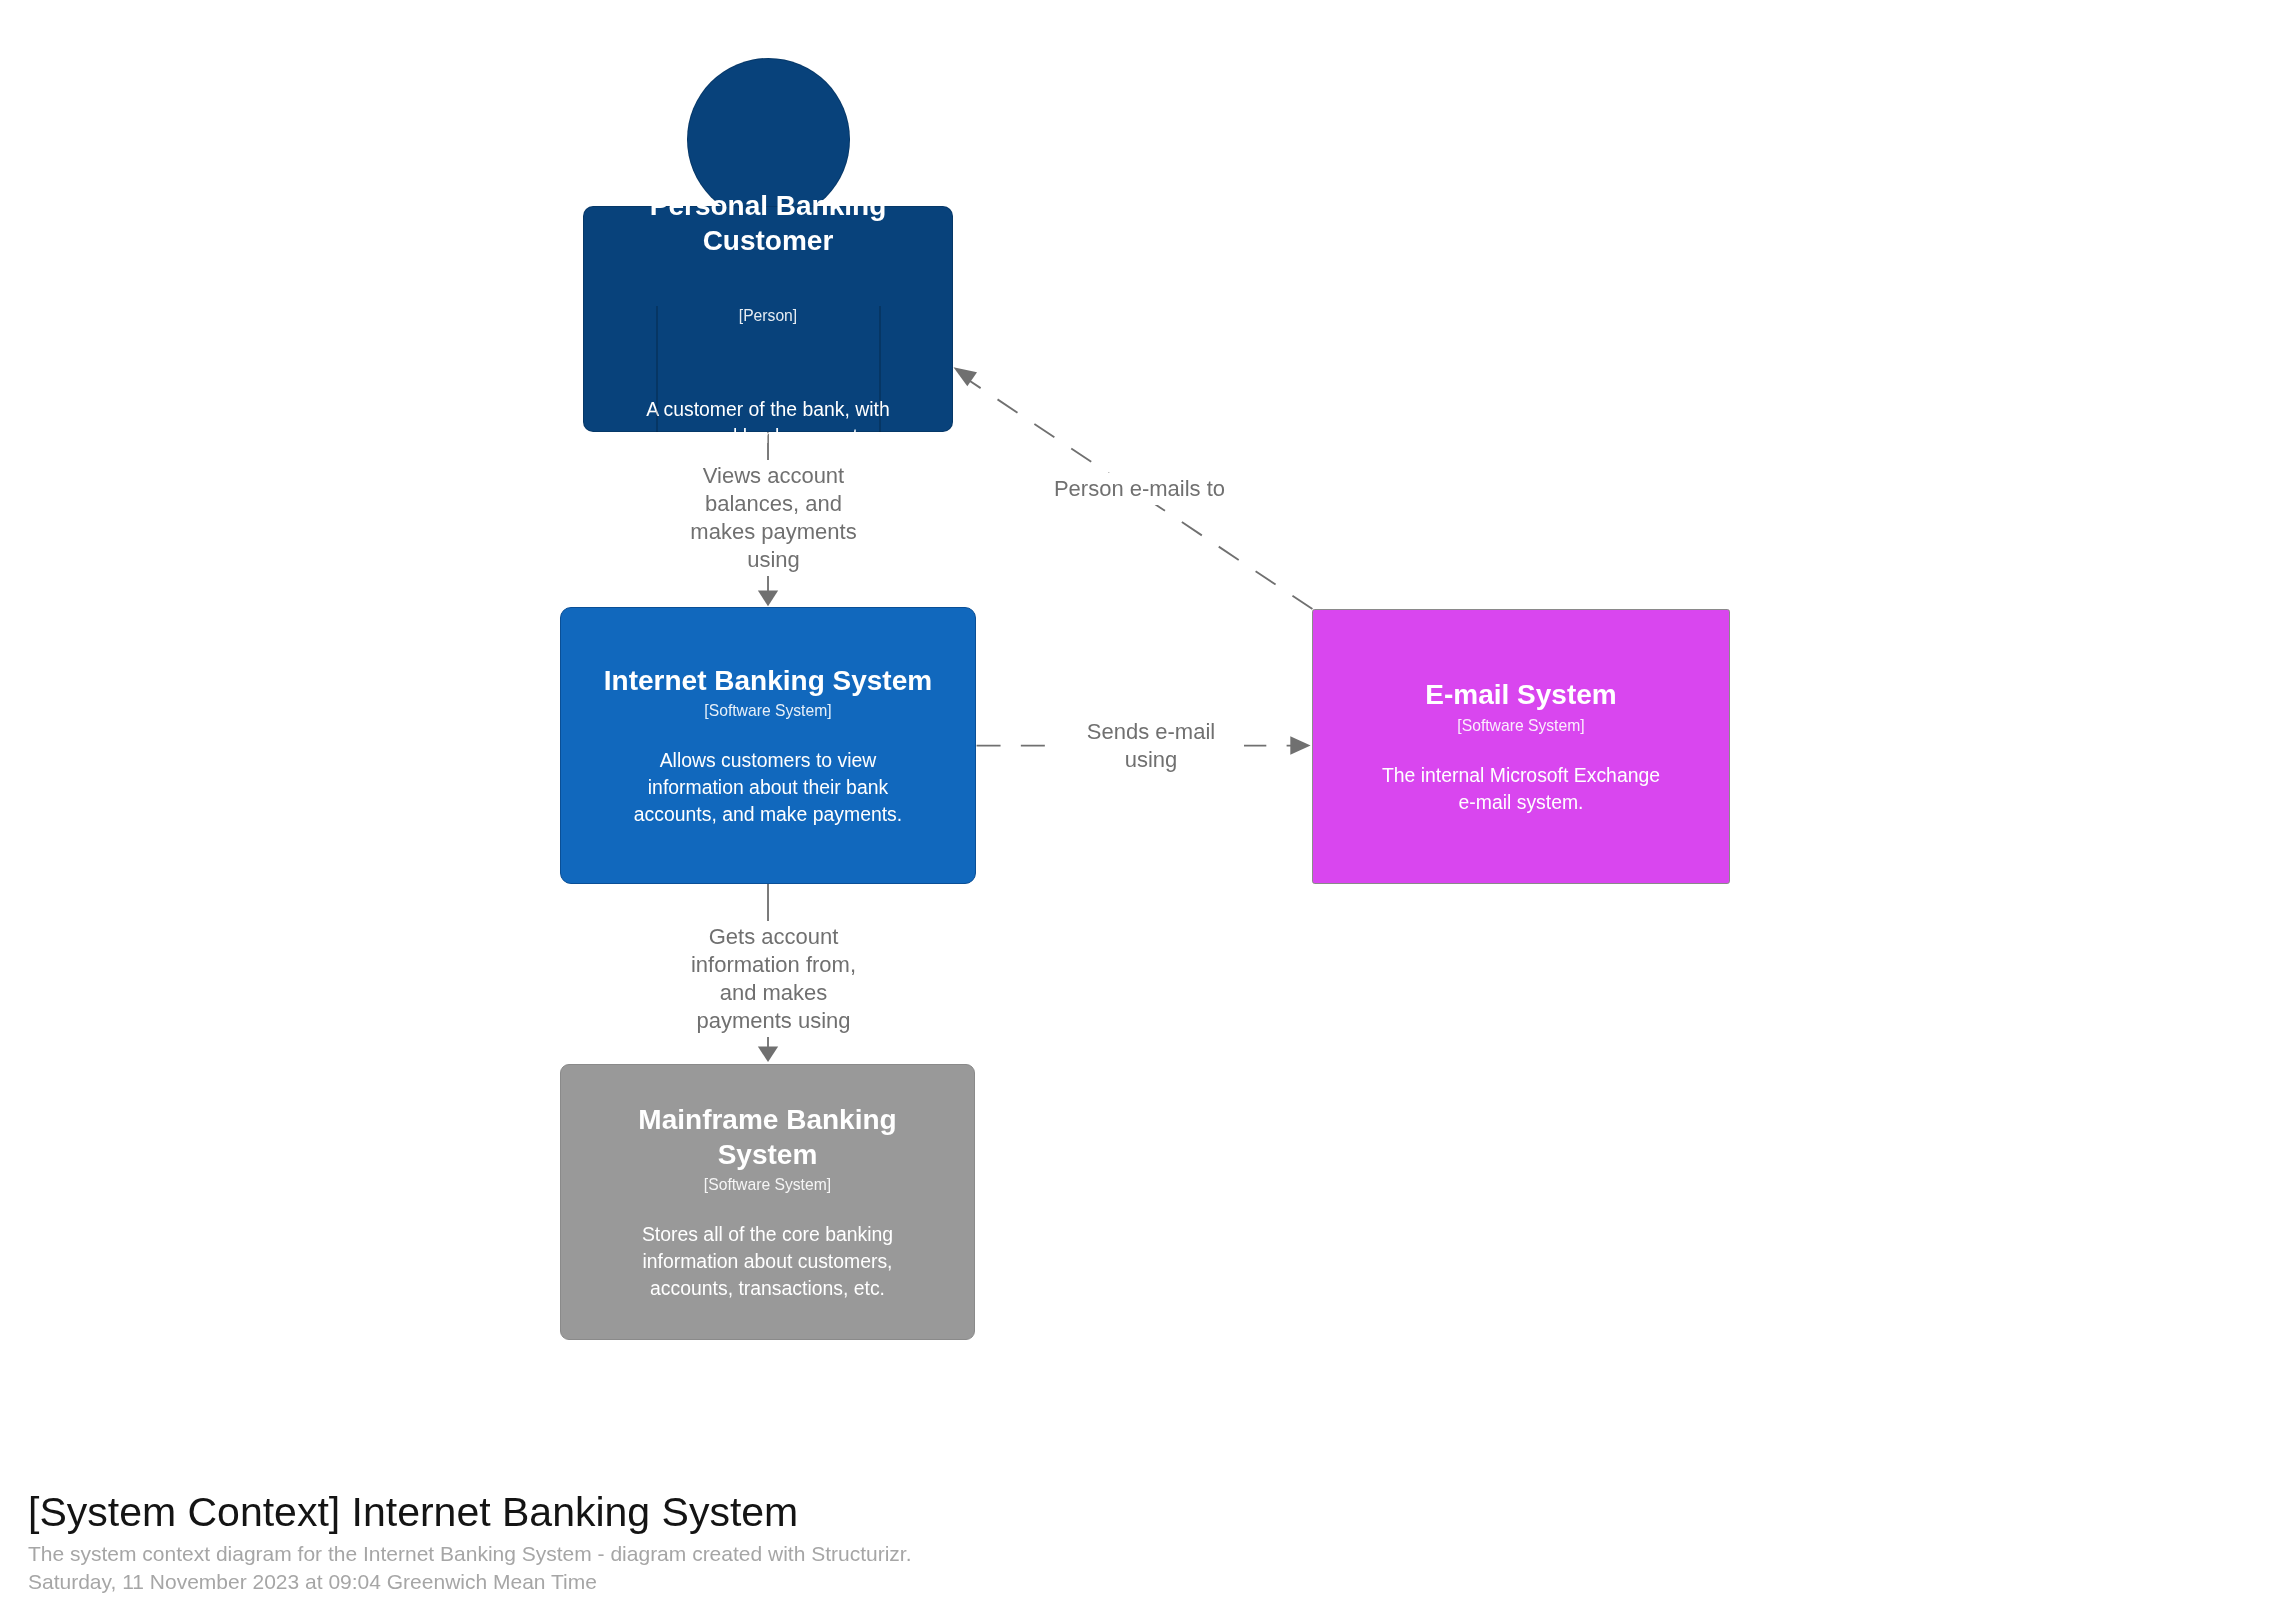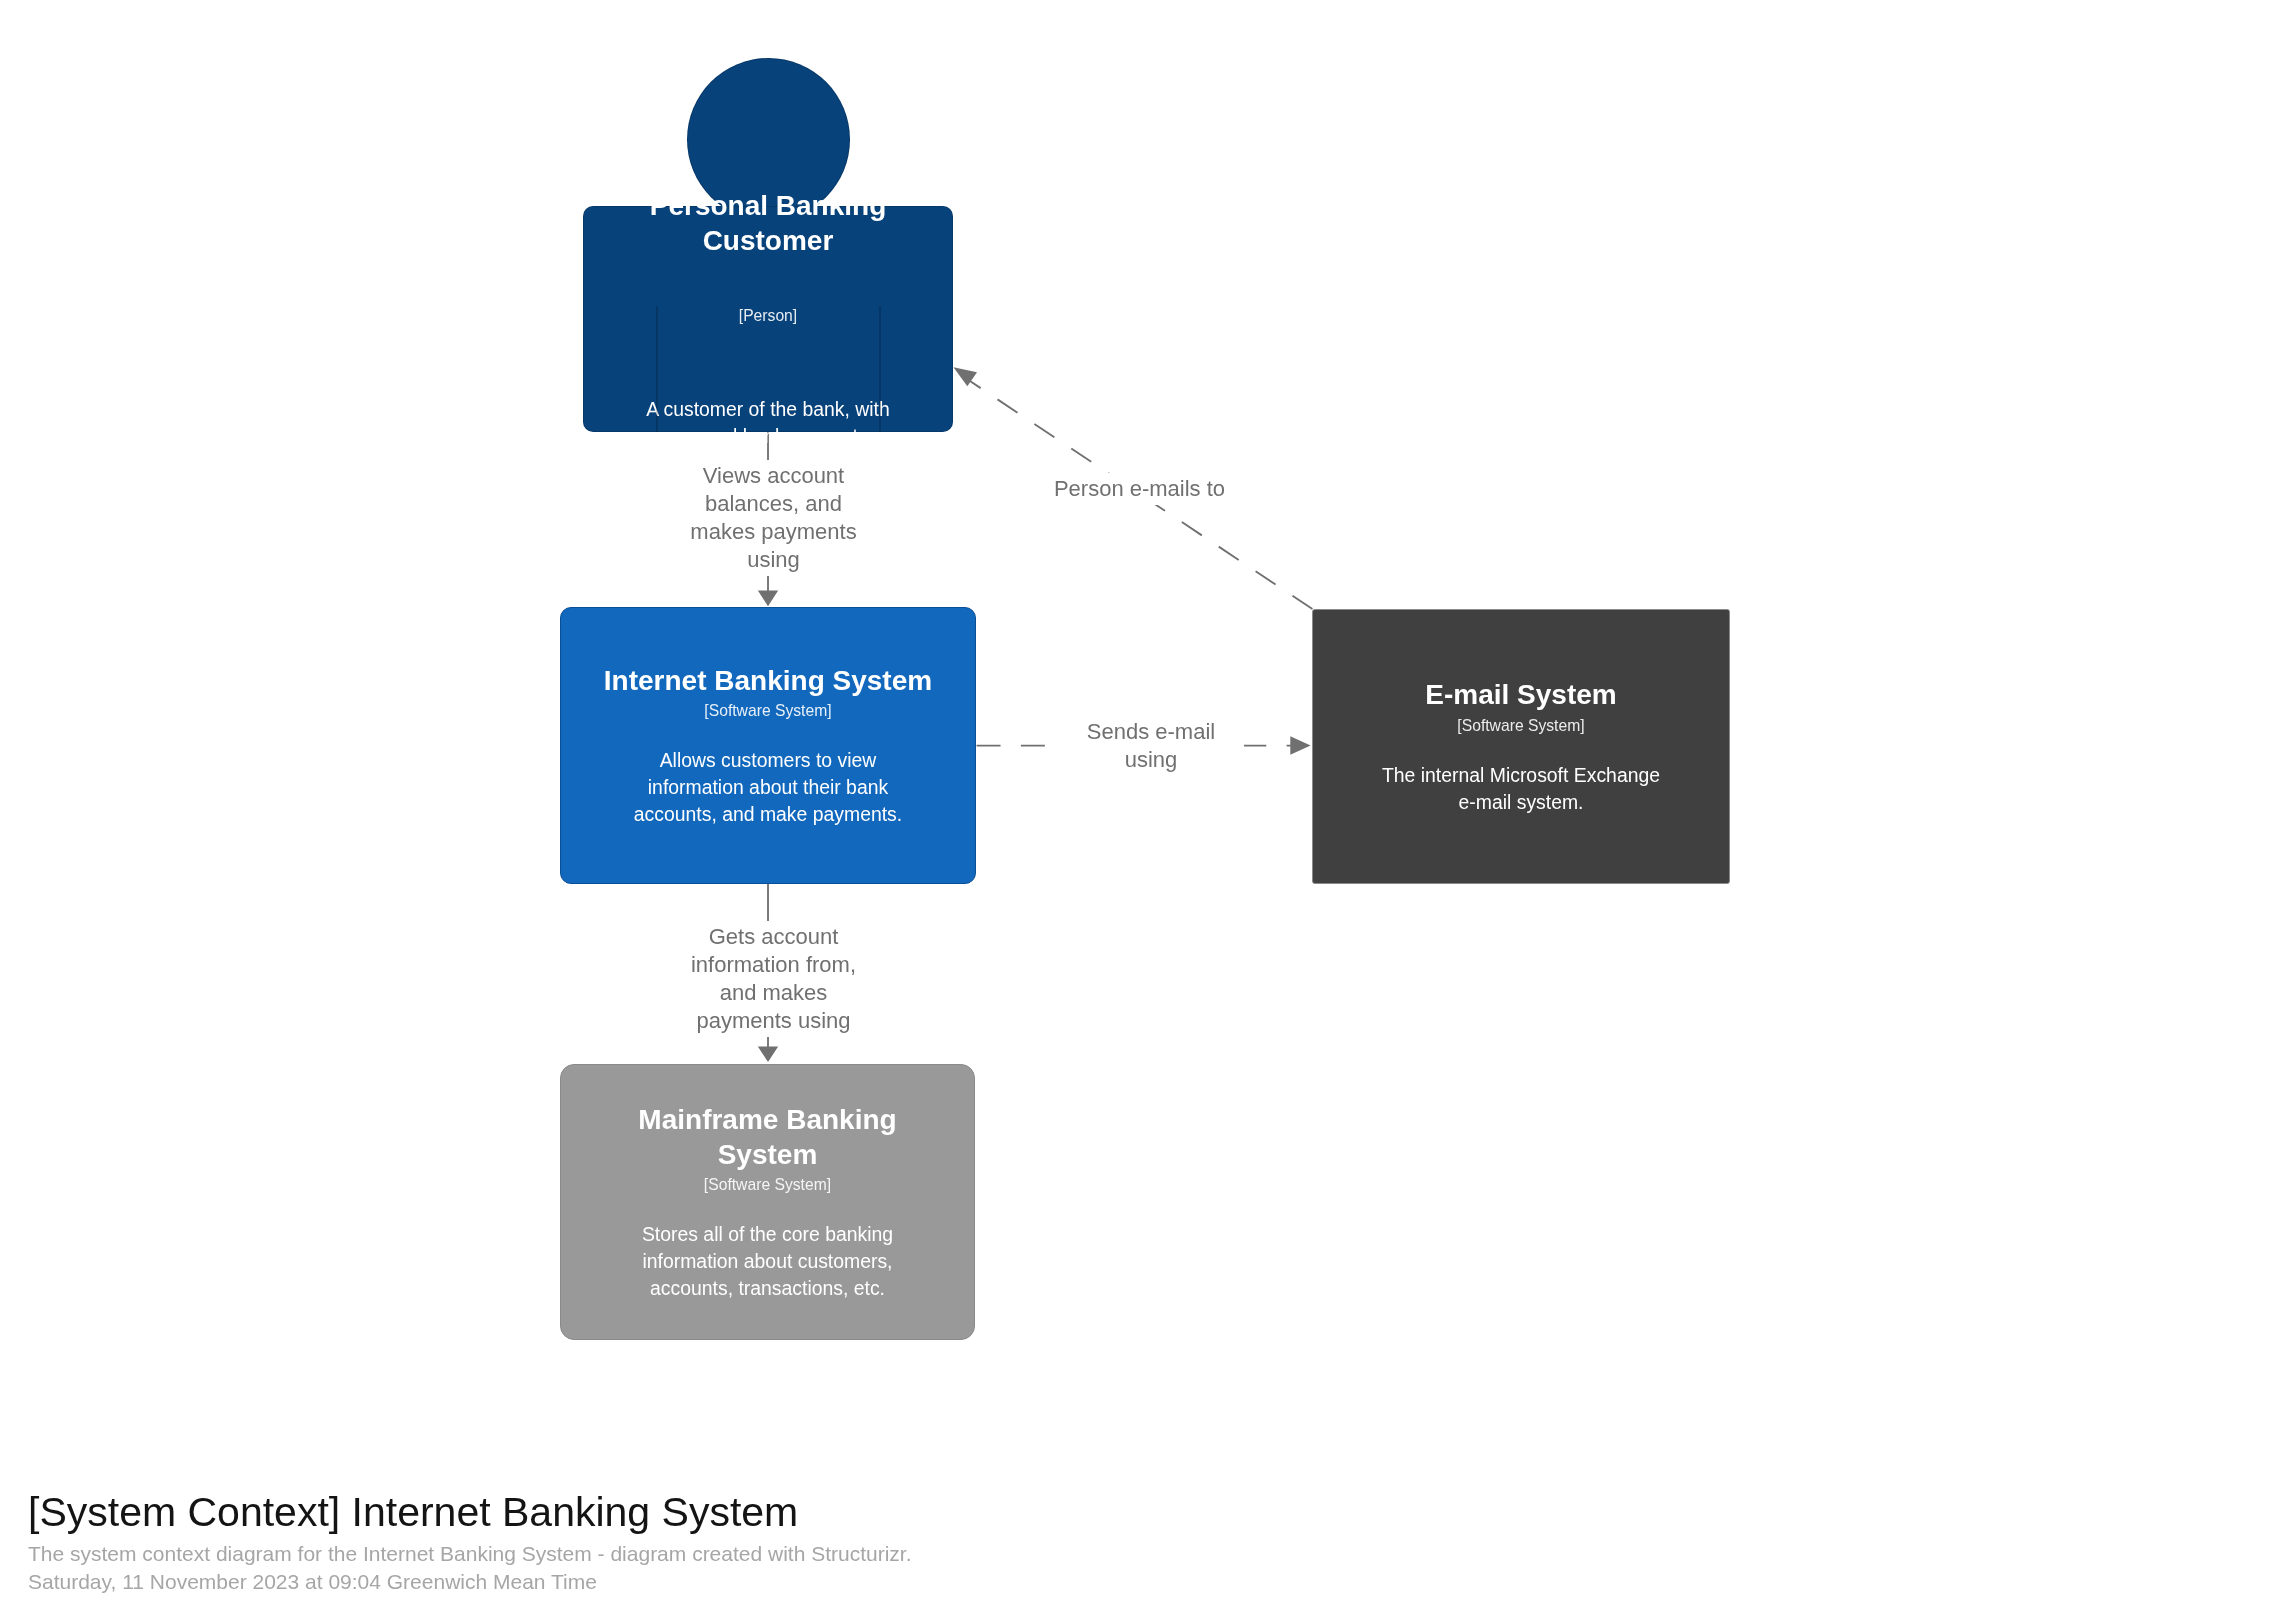--- a/index.html
+++ b/index.html
@@ -83,30 +83,30 @@
   .sys-internal {
     left: 560px; top: 607px;
     width: 416px; height: 277px;
     background: #1168bd;
     border: 1.8px solid #0a4f96;
     border-radius: 11px;
   }
   .sys-email {
     left: 1312px; top: 609px;
     width: 418px; height: 275px;
-    background: #404040;
+    background: #d946ef;
     border: 1.8px solid #8a8a8a;
     border-radius: 2.8px;
   }
   .sys-mainframe {
     left: 560px; top: 1064px;
     width: 415px; height: 276px;
     background: #999999;
     border: 1.8px solid #8a8a8a;
-    border-radius: 14px;
+    border-radius: 9px;
   }
   
   .rel-label {
     position: absolute;
     z-index: 3;
     background: #ffffff;
     color: #707070;
     font-size: 22px;
     line-height: 28px;
     text-align: center;

